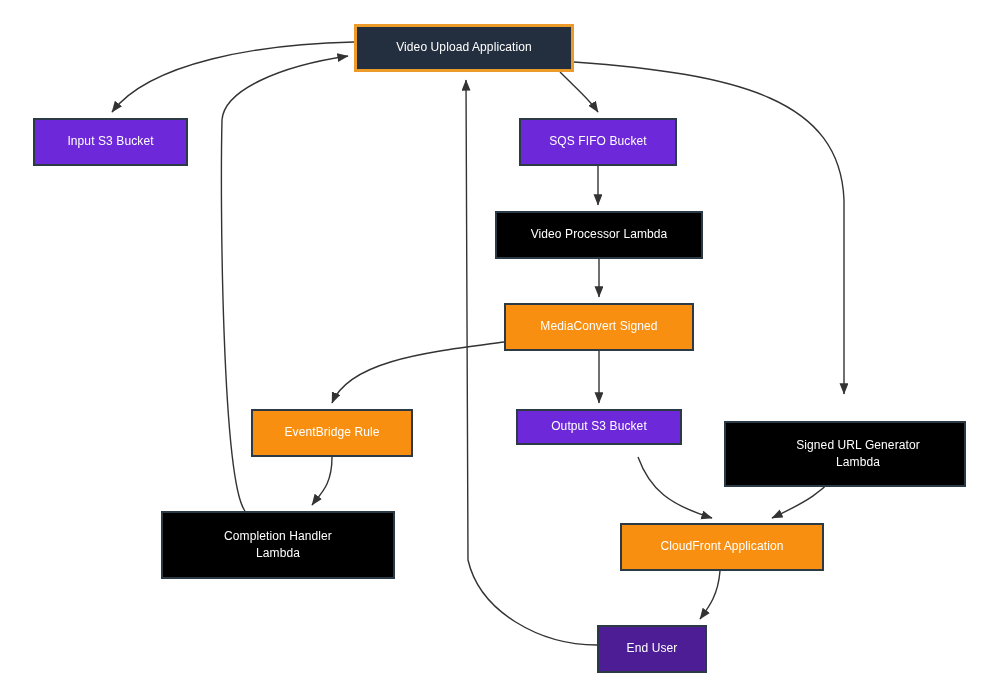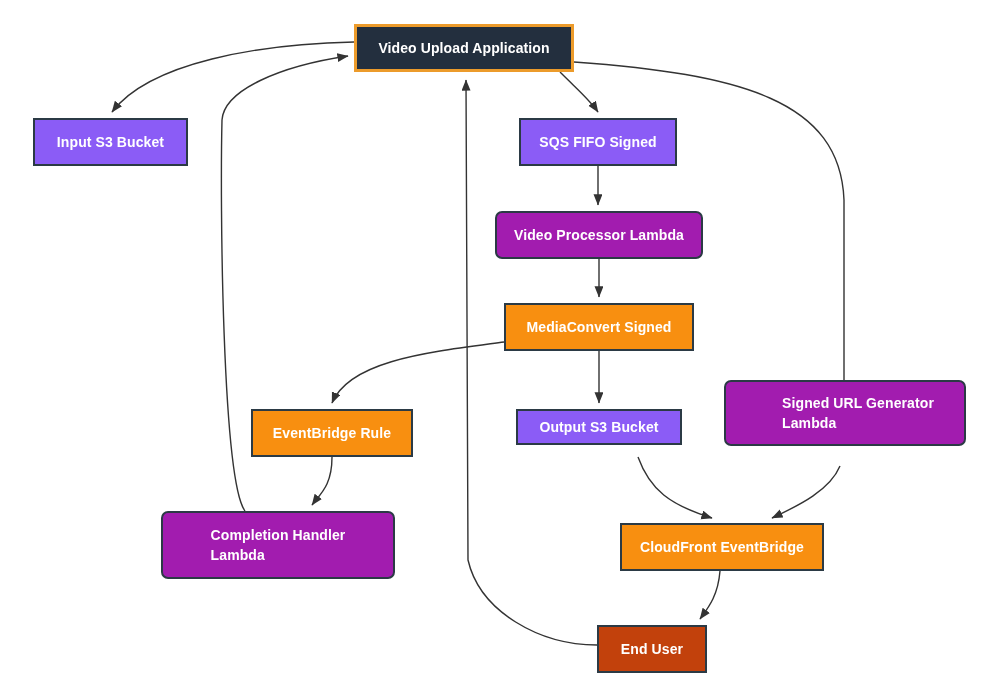--- a/index.html
+++ b/index.html
@@ -28,54 +28,52 @@
     fill: none;
     stroke: #333333;
     stroke-width: 1.4px;
   }
   .node {
     position: absolute;
     box-sizing: border-box;
     display: flex;
     align-items: center;
     justify-content: center;
-    text-align: left;
+    text-align: center;
     border: 2px solid #2b3a45;
     color: #ffffff;
-    font-size: 14px;
+    font-size: 12px;
     line-height: 1.45;
     letter-spacing: 0.1px;
     padding: 2px 6px;
     z-index: 5;
-    font-weight: bold;
   }
   .node-label {
     display: block;
     white-space: pre-line;
   }
   .node.app {
     background: #232f3e;
     border-color: #ec9b2b;
     border-width: 3px;
   }
   .node.storage {
-    background: #8b5cf6;
+    background: #6d28d9;
     border-color: #2b3a45;
   }
   .node.compute {
-    background: #a21caf;
+    background: #000000;
     border-color: #2b3a45;
-    border-radius: 7px;
   }
   .node.service {
     background: #f88f10;
     border-color: #2b3a45;
   }
   .node.user {
-    background: #c2410c;
+    background: #4c1d95;
     border-color: #2b3a45;
   }
 </style>
 </head>
 <body>
 
 <div id="diagram-canvas">
 
   <svg id="edge-layer" viewBox="0 0 995 698" xmlns="http://www.w3.org/2000/svg">
     <defs>
@@ -101,43 +99,43 @@
   </svg>
 
   <div id="nodes-group">
       <div class="node app" style="left: 354px; top: 24px; width: 220px; height: 48px;">
         <span class="node-label">Video Upload Application</span>
       </div>
       <div class="node storage" style="left: 33px; top: 118px; width: 155px; height: 48px;">
         <span class="node-label">Input S3 Bucket</span>
       </div>
       <div class="node storage" style="left: 519px; top: 118px; width: 158px; height: 48px;">
-        <span class="node-label">SQS FIFO Signed</span>
+        <span class="node-label">SQS FIFO Bucket</span>
       </div>
       <div class="node compute" style="left: 495px; top: 211px; width: 208px; height: 48px;">
         <span class="node-label">Video Processor Lambda</span>
       </div>
       <div class="node service" style="left: 504px; top: 303px; width: 190px; height: 48px;">
         <span class="node-label">MediaConvert Signed</span>
       </div>
       <div class="node service" style="left: 251px; top: 409px; width: 162px; height: 48px;">
         <span class="node-label">EventBridge Rule</span>
       </div>
       <div class="node storage" style="left: 516px; top: 409px; width: 166px; height: 36px;">
         <span class="node-label">Output S3 Bucket</span>
       </div>
-      <div class="node compute" style="left: 724px; top: 380px; width: 242px; height: 66px; padding-left: 32px;">
+      <div class="node compute" style="left: 724px; top: 421px; width: 242px; height: 66px; padding-left: 32px;">
         <span class="node-label">Signed URL Generator
 Lambda</span>
       </div>
       <div class="node compute" style="left: 161px; top: 511px; width: 234px; height: 68px;">
         <span class="node-label">Completion Handler
 Lambda</span>
       </div>
       <div class="node service" style="left: 620px; top: 523px; width: 204px; height: 48px;">
-        <span class="node-label">CloudFront EventBridge</span>
+        <span class="node-label">CloudFront Application</span>
       </div>
       <div class="node user" style="left: 597px; top: 625px; width: 110px; height: 48px;">
         <span class="node-label">End User</span>
       </div>
     </div>
 
 </div>
 
 </body></html>

